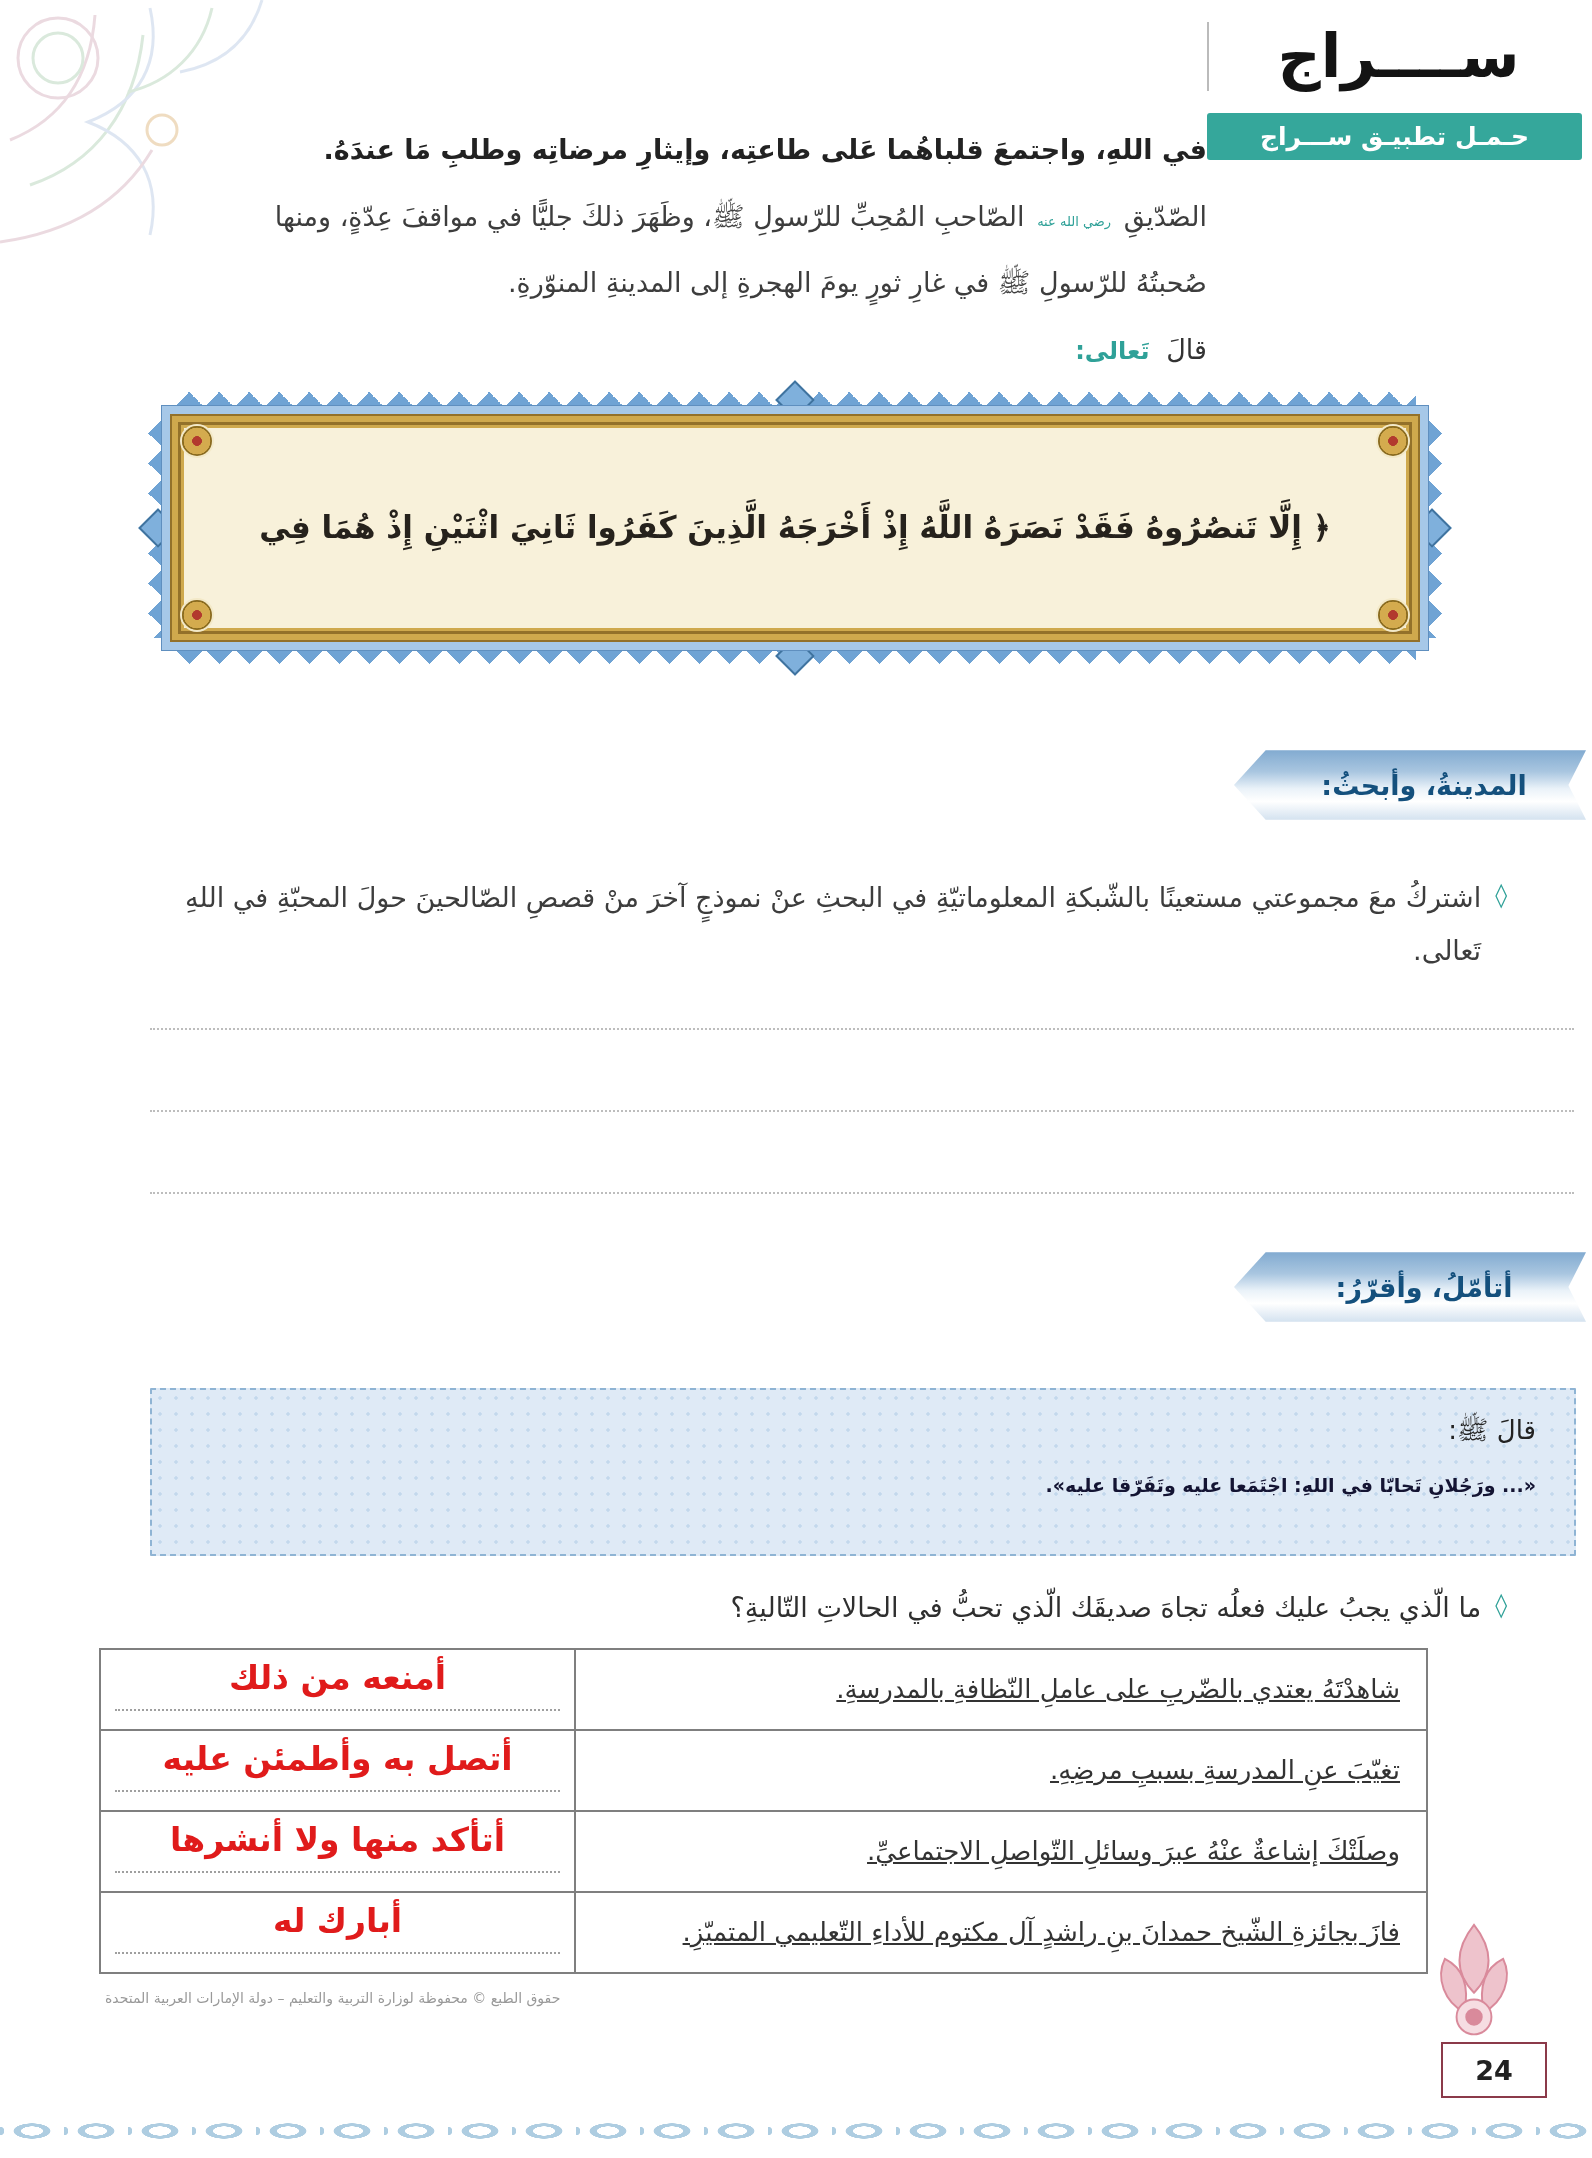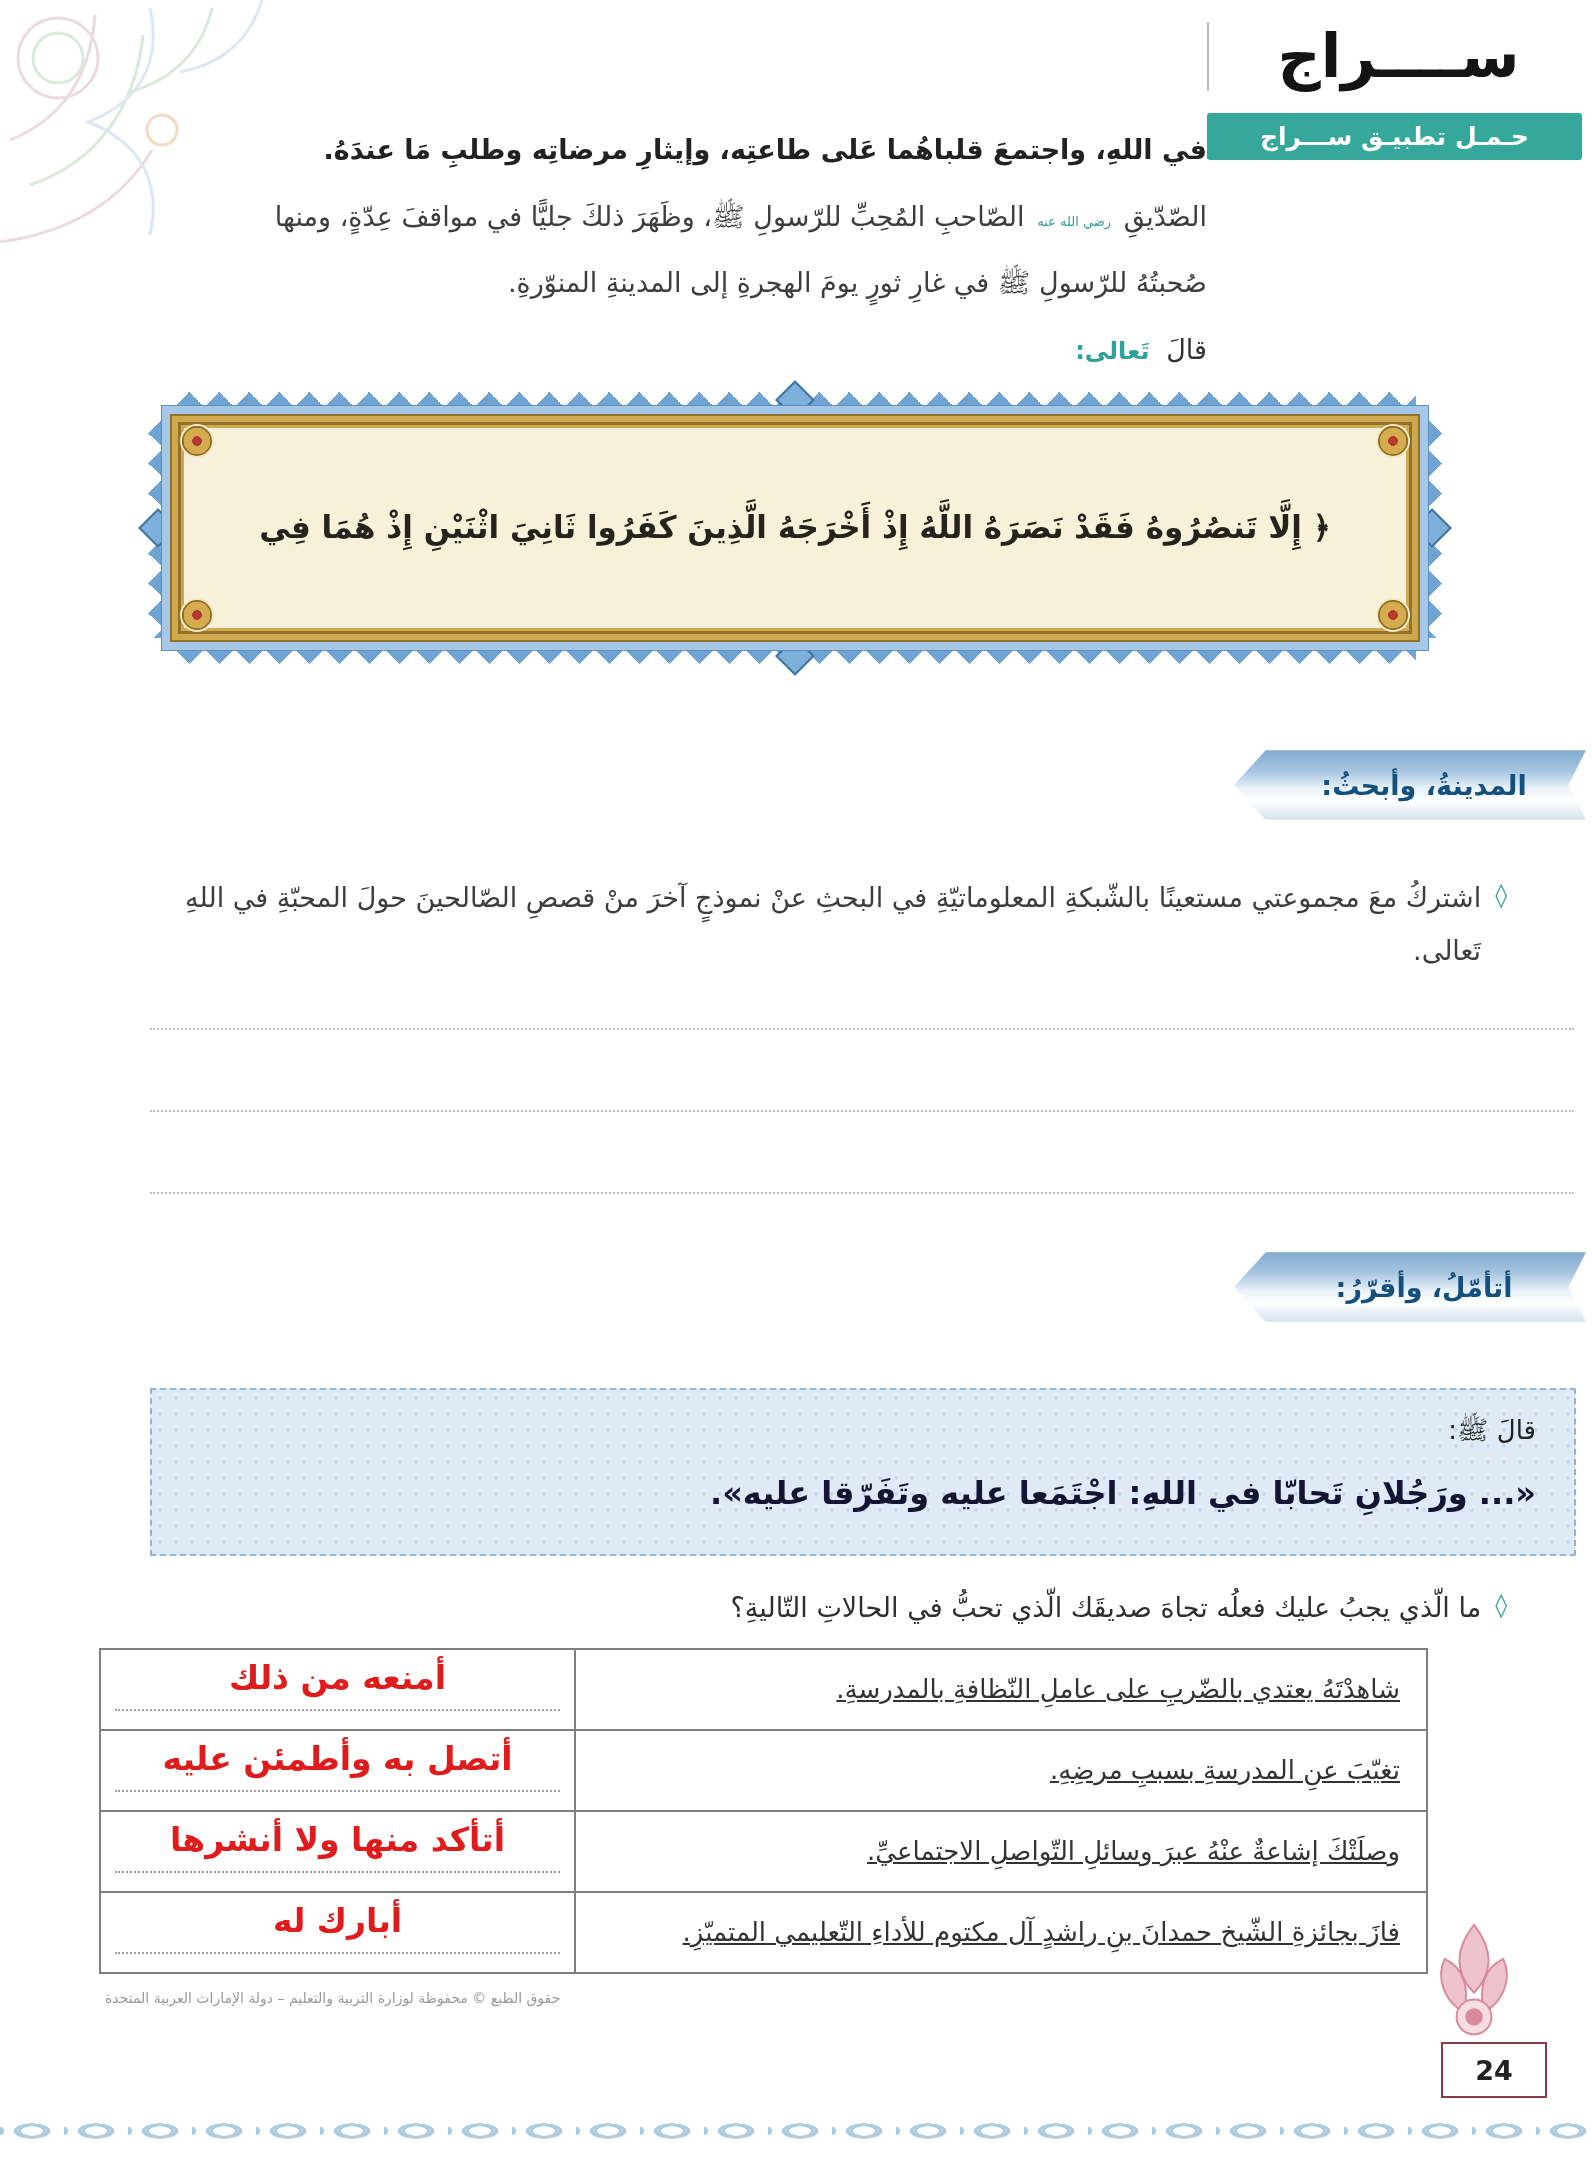--- a/index.html
+++ b/index.html
@@ -95,21 +95,21 @@
   .write-line { height:80px; border-bottom:2px dotted #bdbdbd; }
 
   
   .hadith-box {
     position:absolute; top:1388px; left:150px; right:16px; height:168px; box-sizing:border-box;
     background-color:#dfeaf6; border:2px dashed #8fb4d4; border-radius:1px;
     background-image:radial-gradient(circle at center, #c3d8ec 1.5px, transparent 1.8px);
     background-size:16px 16px; padding:24px 38px;
   }
   .hadith-intro { margin:0 0 22px 0; font-size:26px; color:#222222; }
-  .hadith-text { margin:0; font-size:32px; font-weight:bold; color:#141433; }
+  .hadith-text { margin:0; font-size:19px; font-weight:bold; color:#141433; }
 
   
   .answers-table {
     position:absolute; top:1648px; right:164px; width:1273px;
     border-collapse:collapse; table-layout:fixed;
   }
   .answers-table td { border:2px solid #7f7f7f; vertical-align:middle; }
   .situation-cell { width:798px; padding:12px 26px; font-size:26px; color:#333333; text-align:right; line-height:1.6;text-decoration:underline; }
   .answer-cell { width:475px; position:relative; text-align:center; padding:8px 18px 32px; height:72px; box-sizing:border-box; }
   .answer-text { color:#e01b1b; font-weight:bold; font-size:33px; position:relative; z-index:1; }

